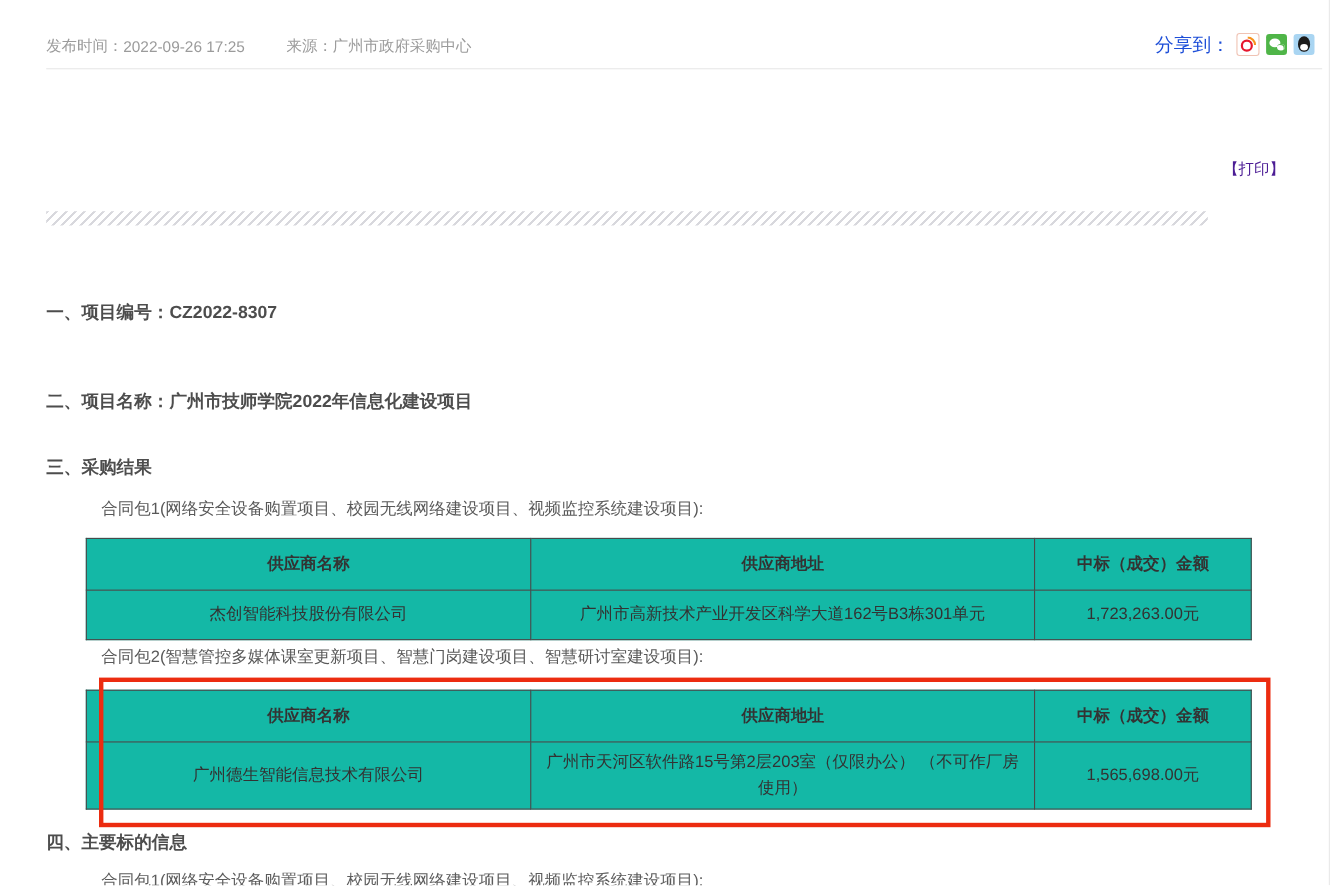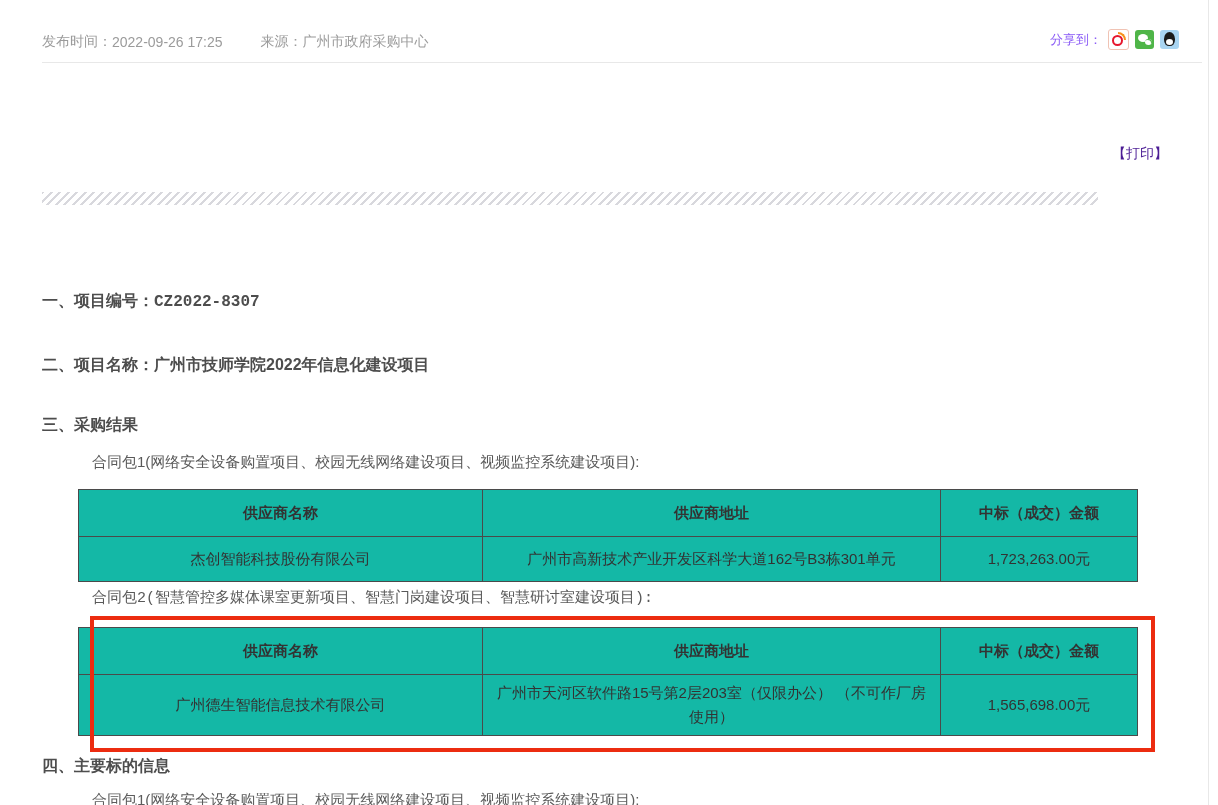--- a/index.html
+++ b/index.html
@@ -5,21 +5,21 @@
   html,body{margin:0;padding:0;background:#fff;}
   body{width:1218px;height:805px;overflow:hidden;
        font-family:"Liberation Sans","DejaVu Sans",sans-serif;}
   .page{position:relative;width:1218px;height:805px;background:#fff;overflow:hidden;margin-left:12px;}
 
   
   .meta-row{position:absolute;top:33px;left:30px;font-size:14px;color:#9b9b9b;
             display:flex;align-items:center;white-space:nowrap;}
   .meta-row .gap{display:inline-block;width:38px;}
   .share-box{position:absolute;top:29px;left:1038px;display:flex;align-items:center;
-             font-size:13px;color:#8b5cf6;justify-content:center;}
+             font-size:17px;color:#1d4ed8;justify-content:center;}
   .si{width:19px;height:19px;border-radius:3px;display:inline-block;position:relative;
       margin-left:6px;cursor:pointer;flex:0 0 auto;}
   .si.weibo{background:#fff;border:1px solid #f0c3b4;}
   .si.weibo::before{content:"";position:absolute;left:3px;bottom:3px;width:7px;height:7px;
       border:2px solid #e6162d;border-radius:50%;}
   .si.weibo::after{content:"";position:absolute;right:2px;top:2px;width:6px;height:6px;
       border-top:2px solid #f7931e;border-right:2px solid #f7931e;border-radius:0 9px 0 0;}
   .si.wechat{background:#4fb548;}
   .si.wechat::before{content:"";position:absolute;left:3px;top:4px;width:10px;height:8px;
       background:#fff;border-radius:50%;}
@@ -39,23 +39,23 @@
          font-size:28px;font-weight:bold;color:#2f2f2f;letter-spacing:.5px;}
   .print-btn{position:absolute;top:145px;left:1100px;font-size:14px;color:#4c1d95;
              cursor:pointer;text-decoration:none;}
 
   
   .hatch{position:absolute;top:192px;left:30px;width:1056px;height:13px;
          background:repeating-linear-gradient(135deg,#d8d8dd 0px,#d8d8dd 2px,#ffffff 2px,#ffffff 6px);}
 
   
   .sec{position:absolute;left:30px;font-size:16px;font-weight:bold;color:#4d4d4d;white-space:nowrap;}
-  .sec.s1{top:291px;font-family:Liberation Mono, monospace;} .sec.s2{top:355px;} .sec.s3{top:415px;} .sec.s4{top:756px;}
+  .sec.s1{top:274px;} .sec.s2{top:355px;} .sec.s3{top:415px;} .sec.s4{top:756px;}
   .pkg-label{position:absolute;left:80px;font-size:15px;color:#595959;white-space:nowrap;}
-  .pkg-label.p1{top:453px;} .pkg-label.p2{top:588px;font-family:Liberation Mono, monospace;}
+  .pkg-label.p1{top:453px;} .pkg-label.p2{top:588px;}
 
   
   table.result{position:absolute;left:66px;border-collapse:collapse;table-layout:fixed;
                width:1059px;font-size:15px;color:#333;background:#14b8a6;}
   table.result.t1{top:489px;} table.result.t2{top:627px;}
   table.result th,table.result td{border:1px solid #4a4a4a;text-align:center;
                vertical-align:middle;padding:2px 10px;line-height:24px;}
   table.result th{font-weight:bold;height:42px;}
   table.result.t1 td{height:40px;}
   table.result.t2 td{height:56px;}

